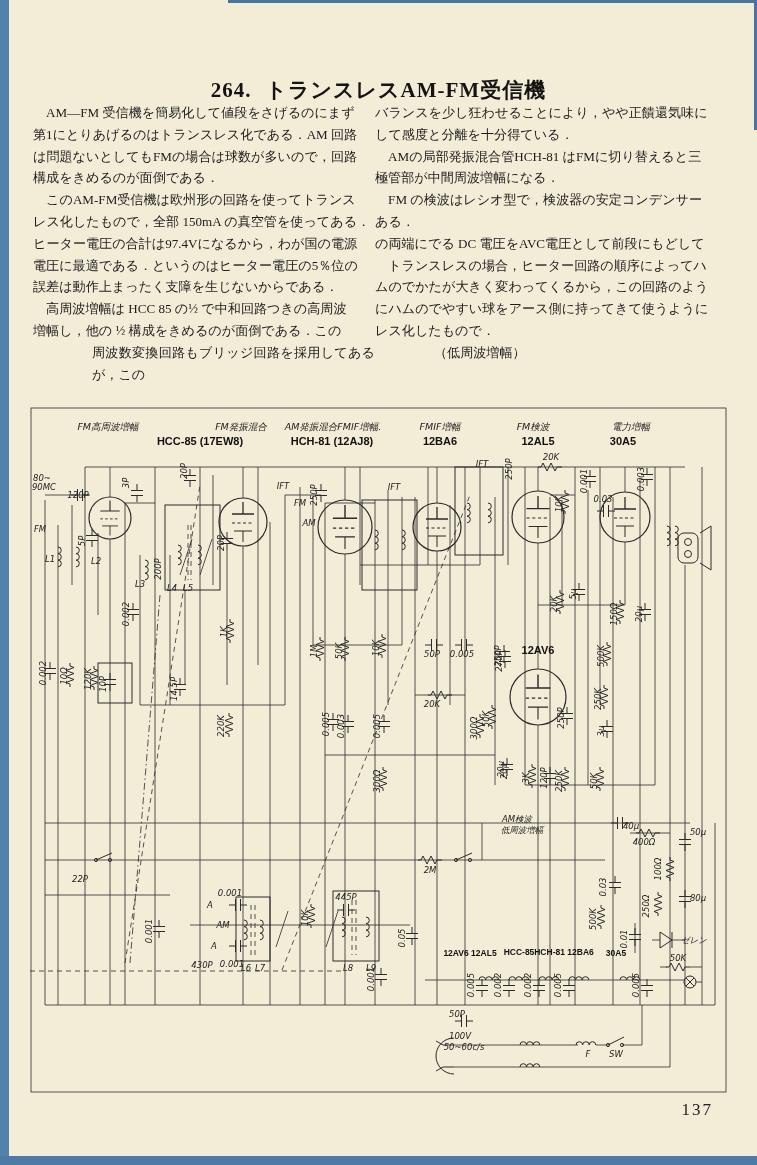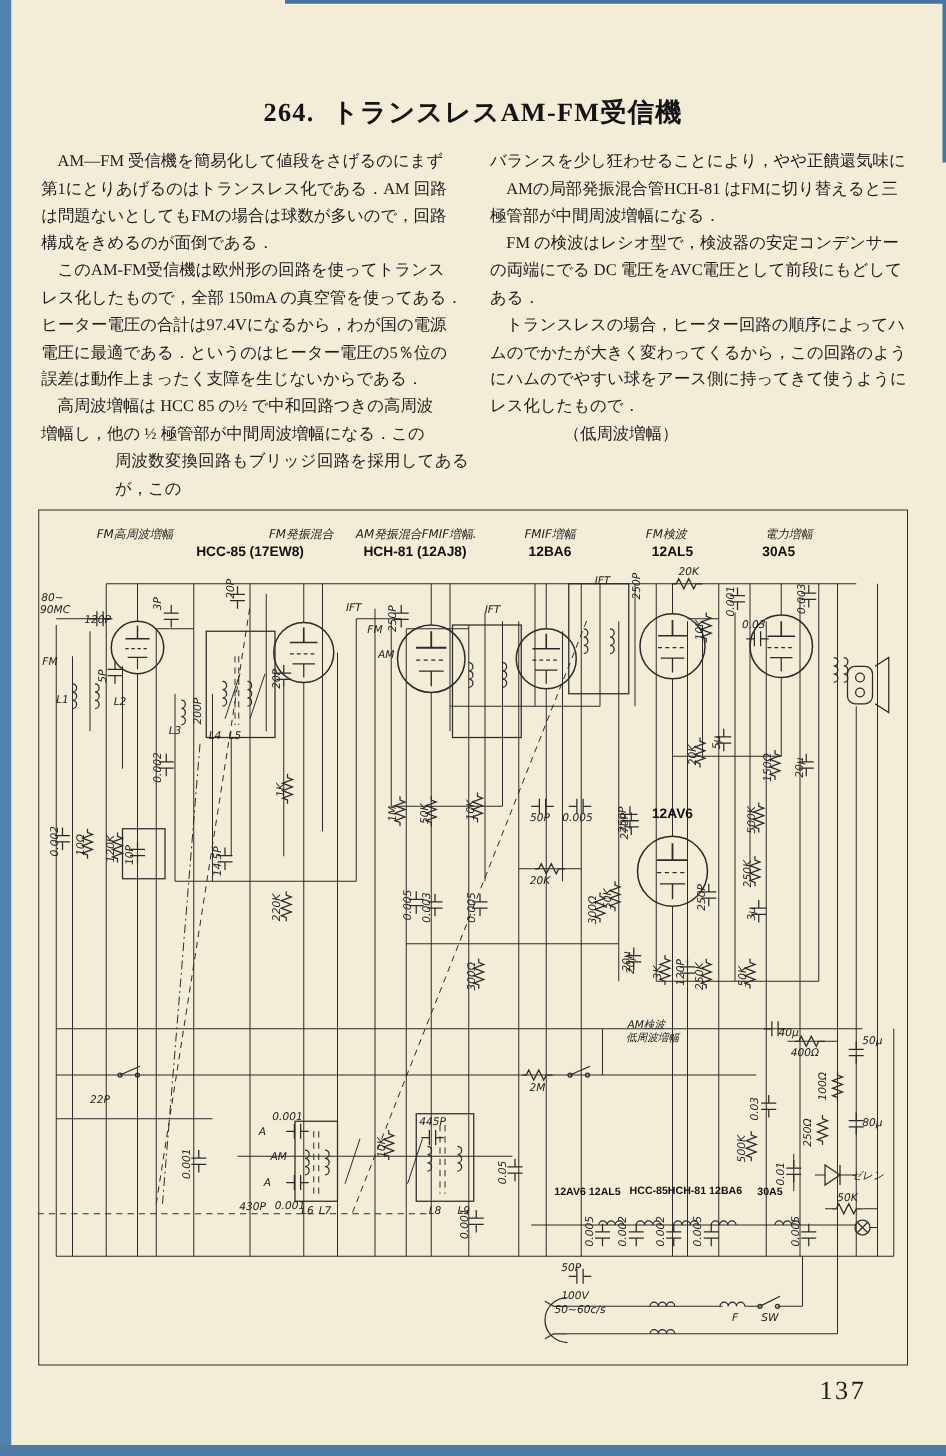--- a/index.html
+++ b/index.html
@@ -5,26 +5,26 @@
   html,body{margin:0;padding:0;background:#888;}
   .page{position:relative;width:757px;height:1165px;background:#f3ecd7;overflow:hidden;
         font-family:"Liberation Serif","DejaVu Serif",serif;color:#1c1c1c;}
   .edge-l{position:absolute;left:0;top:0;width:9px;height:100%;background:#5181ad;}
   .edge-b{position:absolute;left:0;bottom:0;width:100%;height:9px;background:#4d7ba6;}
   .edge-t{position:absolute;top:0;left:228px;right:0;height:3px;background:#49749e;}
   .edge-r{position:absolute;top:0;right:0;width:3px;height:130px;background:#49749e;}
   .title{position:absolute;top:76px;left:0;width:100%;text-align:center;
          font-size:21px;font-weight:bold;letter-spacing:1px;color:#141414;}
   .title .tsp{margin-left:14px;margin-top:29px;}
-  .cols{position:absolute;top:118px;left:33px;width:701px;display:flex;gap:17px;}
+  .cols{position:absolute;top:102px;left:33px;width:701px;display:flex;gap:0;}
   .col{width:342px;font-size:13.1px;line-height:21.8px;text-align:justify;}
   .col p{margin:0;}
   .col p:last-child{margin-left:4.5em;}
   .schem{position:absolute;top:405px;left:30px;width:566px;height:688px;}
-  .pnum{position:absolute;top:1100px;right:64px;font-size:21px;letter-spacing:2px;color:#222;}
+  .pnum{position:absolute;top:1100px;right:44px;font-size:17px;letter-spacing:2px;color:#222;}
   
   .wire{stroke:#2b2b2b;stroke-width:1;fill:none;}
   .thin{stroke-width:.8;}
   .dash{stroke-dasharray:5 4;}
   .ddot{stroke-dasharray:7 3 1.5 3;}
   .sym{stroke:#2b2b2b;fill:none;stroke-width:1;}
   .sl{font:italic 8.5px "DejaVu Sans",sans-serif;fill:#222;text-anchor:middle;}
   .sbs{font:bold 8.5px "Liberation Sans","DejaVu Sans",sans-serif;fill:#111;text-anchor:middle;}
   .sec{font:italic 9.5px "DejaVu Sans",sans-serif;fill:#222;text-anchor:middle;}
   .sect{font:bold 11px "Liberation Sans","DejaVu Sans",sans-serif;fill:#111;text-anchor:middle;}
@@ -47,30 +47,31 @@
         <p class="tl">　AM—FM 受信機を簡易化して値段をさげるのにまず</p>
         <p class="tl">第1にとりあげるのはトランスレス化である．AM 回路</p>
         <p class="tl">は問題ないとしてもFMの場合は球数が多いので，回路</p>
         <p class="tl">構成をきめるのが面倒である．</p>
         <p class="tl">　このAM-FM受信機は欧州形の回路を使ってトランス</p>
         <p class="tl">レス化したもので，全部 150mA の真空管を使ってある．</p>
         <p class="tl">ヒーター電圧の合計は97.4Vになるから，わが国の電源</p>
         <p class="tl">電圧に最適である．というのはヒーター電圧の5％位の</p>
         <p class="tl">誤差は動作上まったく支障を生じないからである．</p>
         <p class="tl">　高周波増幅は HCC 85 の½ で中和回路つきの高周波</p>
-        <p class="tl">増幅し，他の ½ 極管部が中間周波増幅になる．この</p>
+        <p class="tl">増幅し，他の ½ 構成をきめるのが面倒である．この</p>
         <p class="tl">周波数変換回路もブリッジ回路を採用してあるが，この</p>
       </div>
     <div class="col">
         <p class="tl">バランスを少し狂わせることにより，やや正饋還気味に</p>
+        <p class="tl">して感度と分離を十分得ている．</p>
         <p class="tl">　AMの局部発振混合管HCH-81 はFMに切り替えると三</p>
         <p class="tl">極管部が中間周波増幅になる．</p>
         <p class="tl">　FM の検波はレシオ型で，検波器の安定コンデンサー</p>
+        <p class="tl">ある．</p>
         <p class="tl">の両端にでる DC 電圧をAVC電圧として前段にもどして</p>
-        <p class="tl">ある．</p>
         <p class="tl">　トランスレスの場合，ヒーター回路の順序によってハ</p>
         <p class="tl">ムのでかたが大きく変わってくるから，この回路のよう</p>
         <p class="tl">にハムのでやすい球をアース側に持ってきて使うように</p>
         <p class="tl">レス化したもので．</p>
         <p class="tl">（低周波増幅）</p>
       </div>
   </div>
 
   <div class="schem">
     <svg viewBox="0 0 697 688" width="697" height="688" xmlns="http://www.w3.org/2000/svg">

